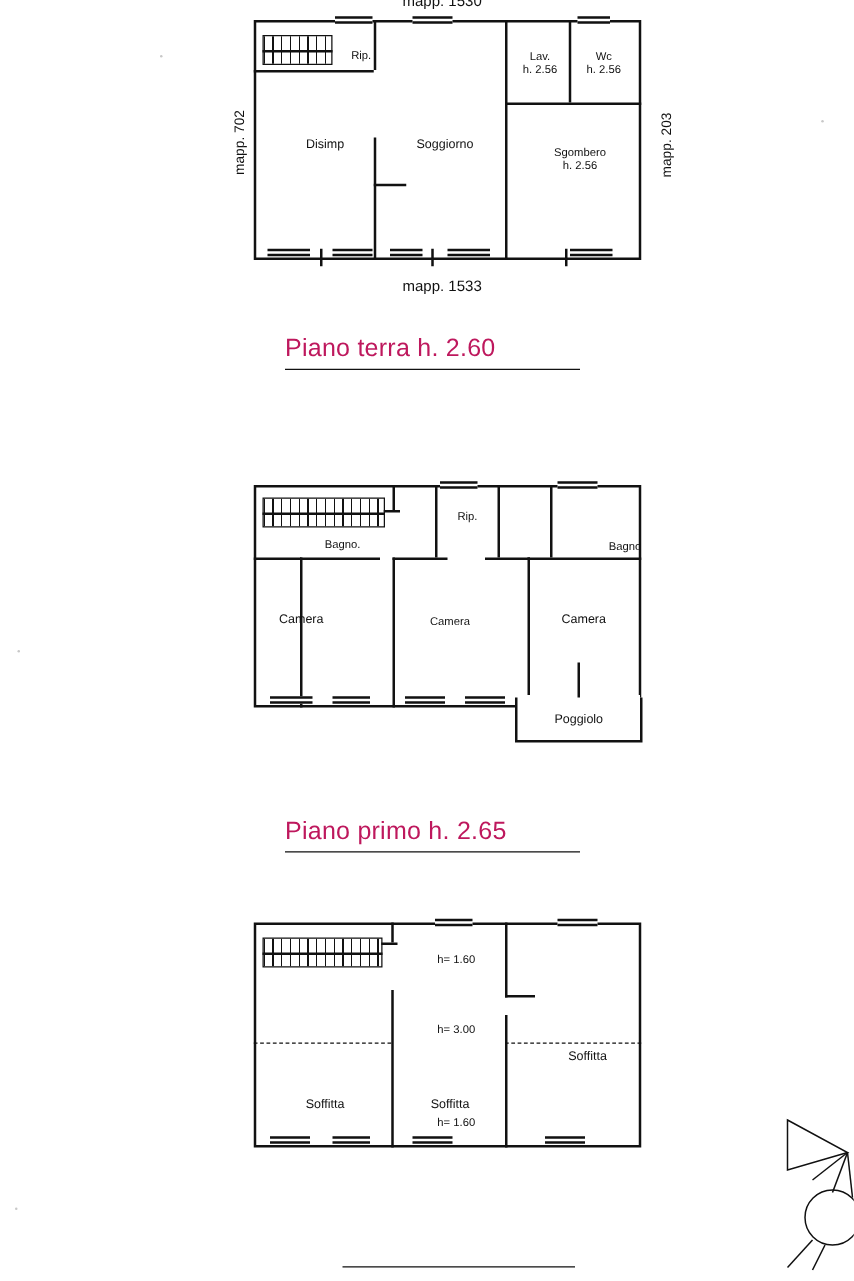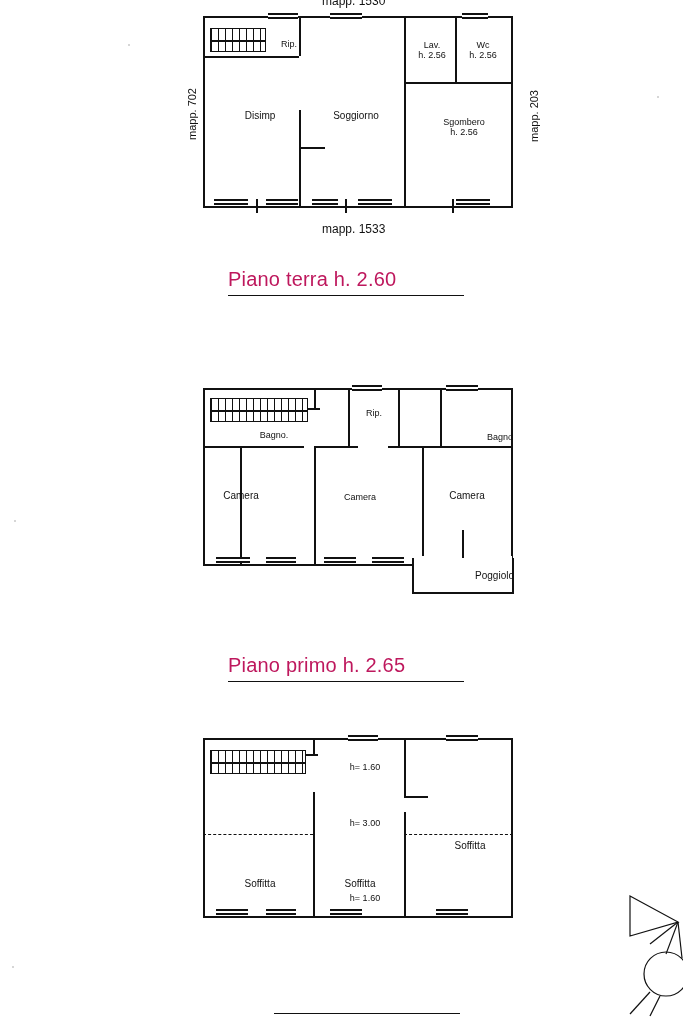--- a/index.html
+++ b/index.html
@@ -174,21 +174,21 @@
   <div class="opening" style="left:324px;top:169px;width:32px;"></div>
   <div class="opening" style="left:372px;top:169px;width:32px;"></div>
   <div class="wall wall-v" style="left:462px;top:142px;height:28px;"></div>
 
   <div class="lbl" style="left:248px;top:42px;width:52px;">Bagno.</div>
   <div class="lbl" style="left:352px;top:20px;width:44px;">Rip.</div>
   <div class="lbl" style="left:472px;top:28px;width:56px;margin-top:16px;">Bagno</div>
   <div class="lbl big" style="left:208px;top:102px;width:66px;">Camera</div>
   <div class="lbl" style="left:326px;top:104px;width:68px;">Camera</div>
   <div class="lbl big" style="left:432px;top:102px;width:70px;">Camera</div>
-  <div class="lbl big" style="left:412px;top:182px;width:102px;text-align:right;">Poggiolo</div>
+  <div class="lbl big" style="left:412px;top:182px;width:102px;">Poggiolo</div>
 
   <div class="title" style="left:228px;top:266px;">Piano primo h. 2.65</div>
   <div class="title-rule" style="left:228px;top:293px;width:236px;"></div>
 </div>
 
 <div class="plan" style="left:0;top:738px;width:683px;height:287px;">
 
   <div class="outer" style="left:203px;top:0;width:310px;height:180px;"></div>
 
   <div class="wall wall-v" style="left:313px;top:0;height:16px;"></div>

